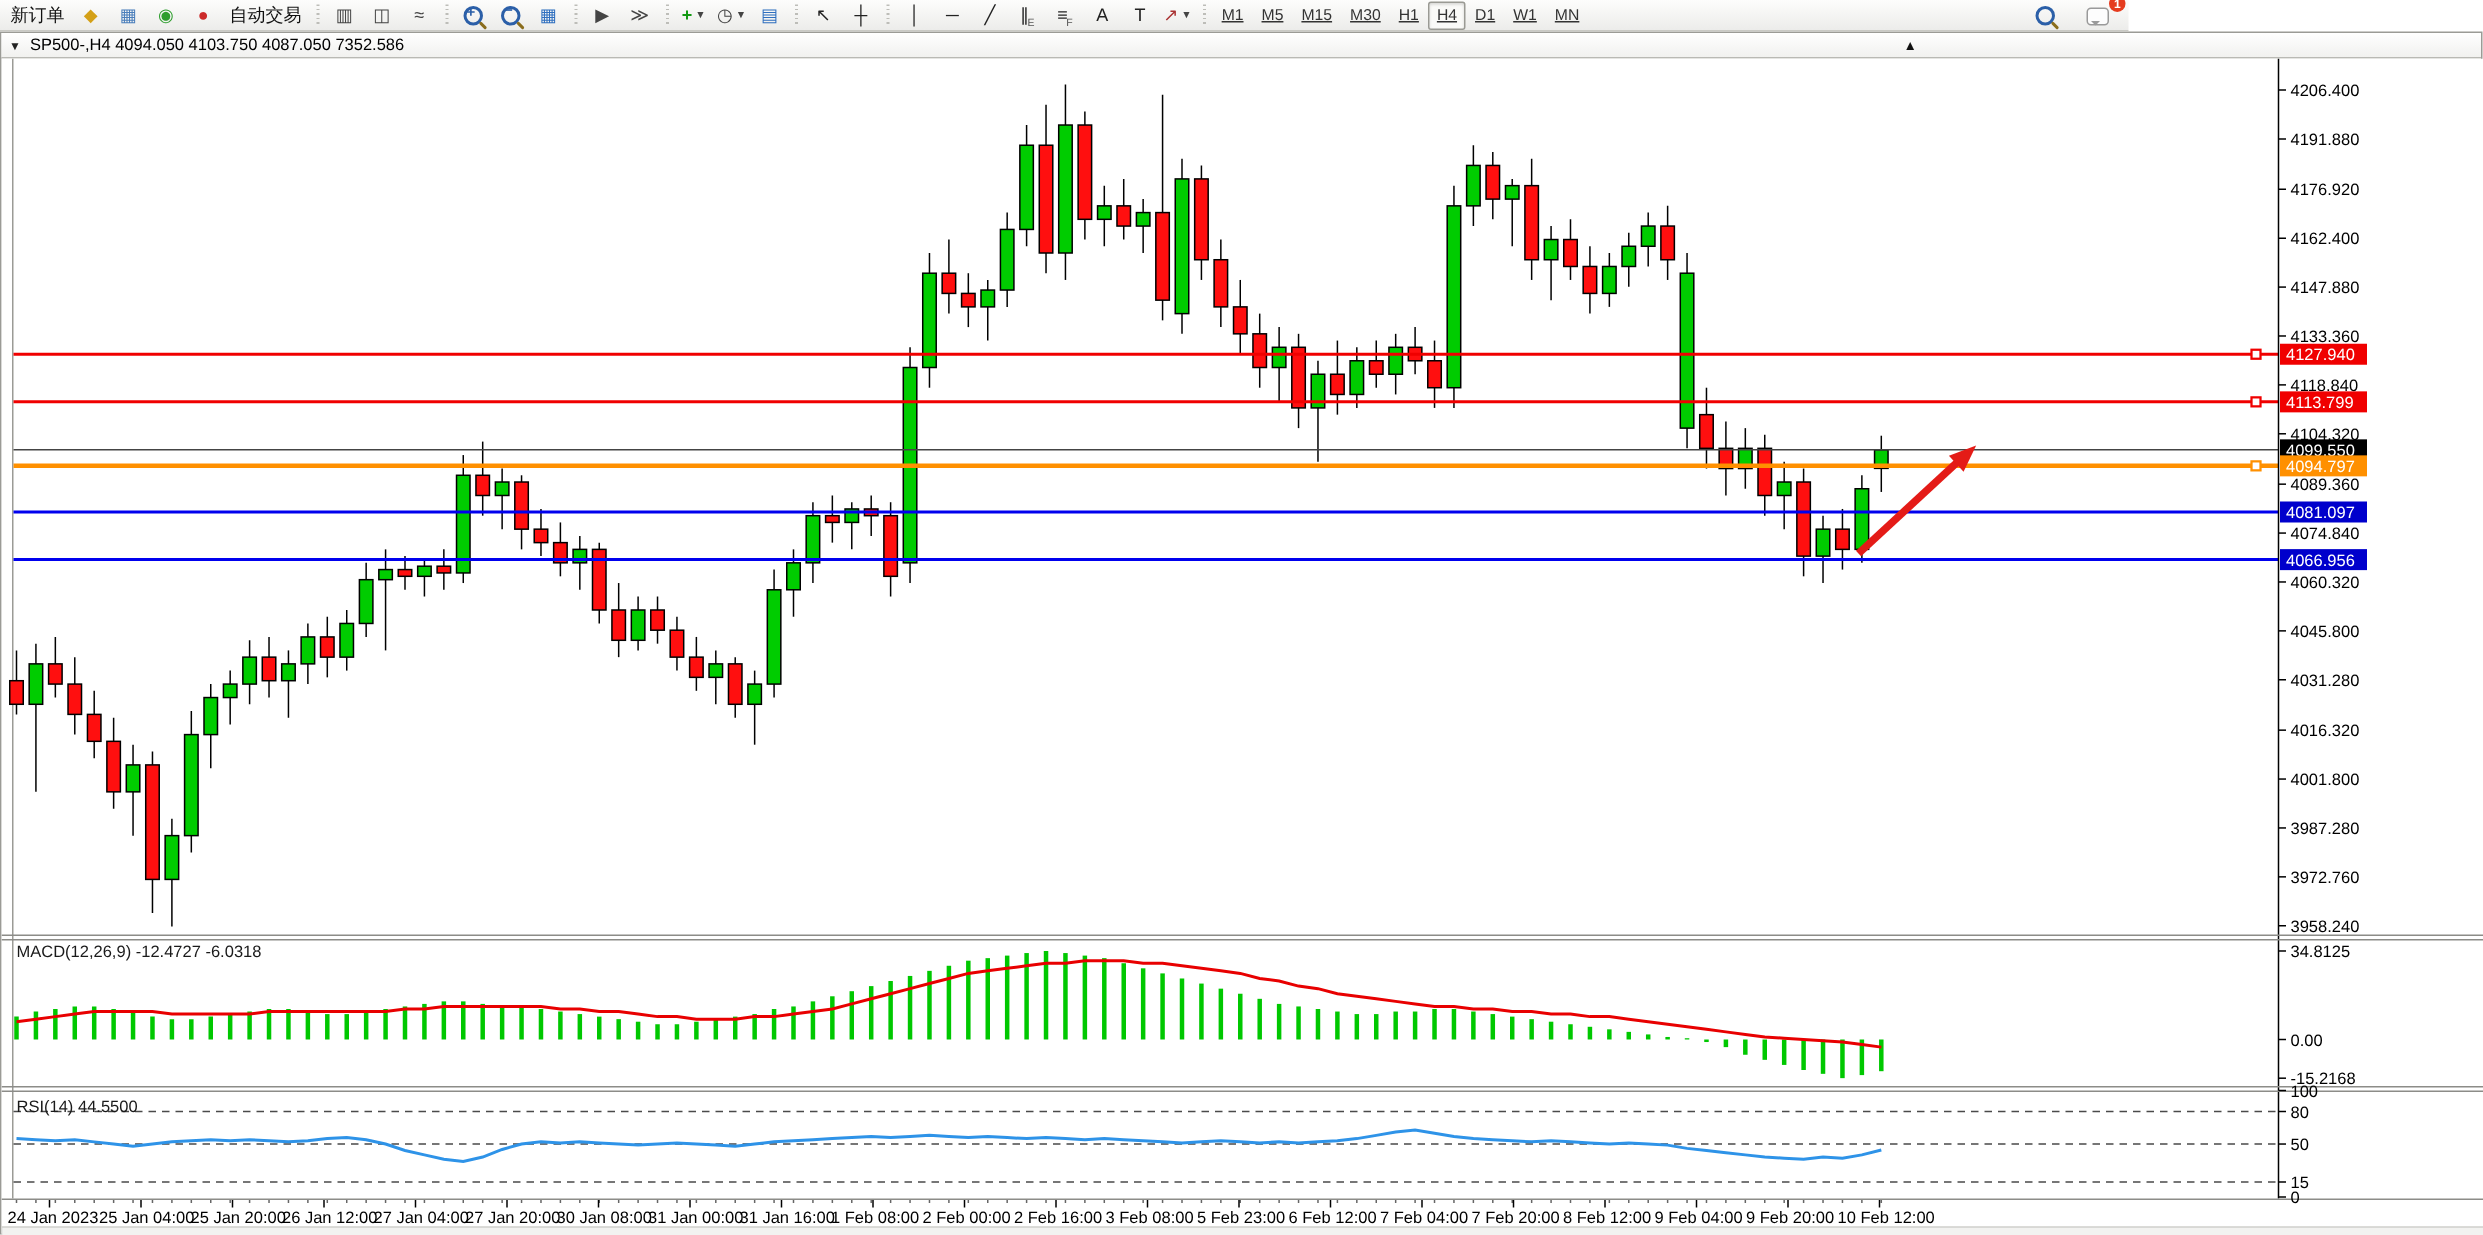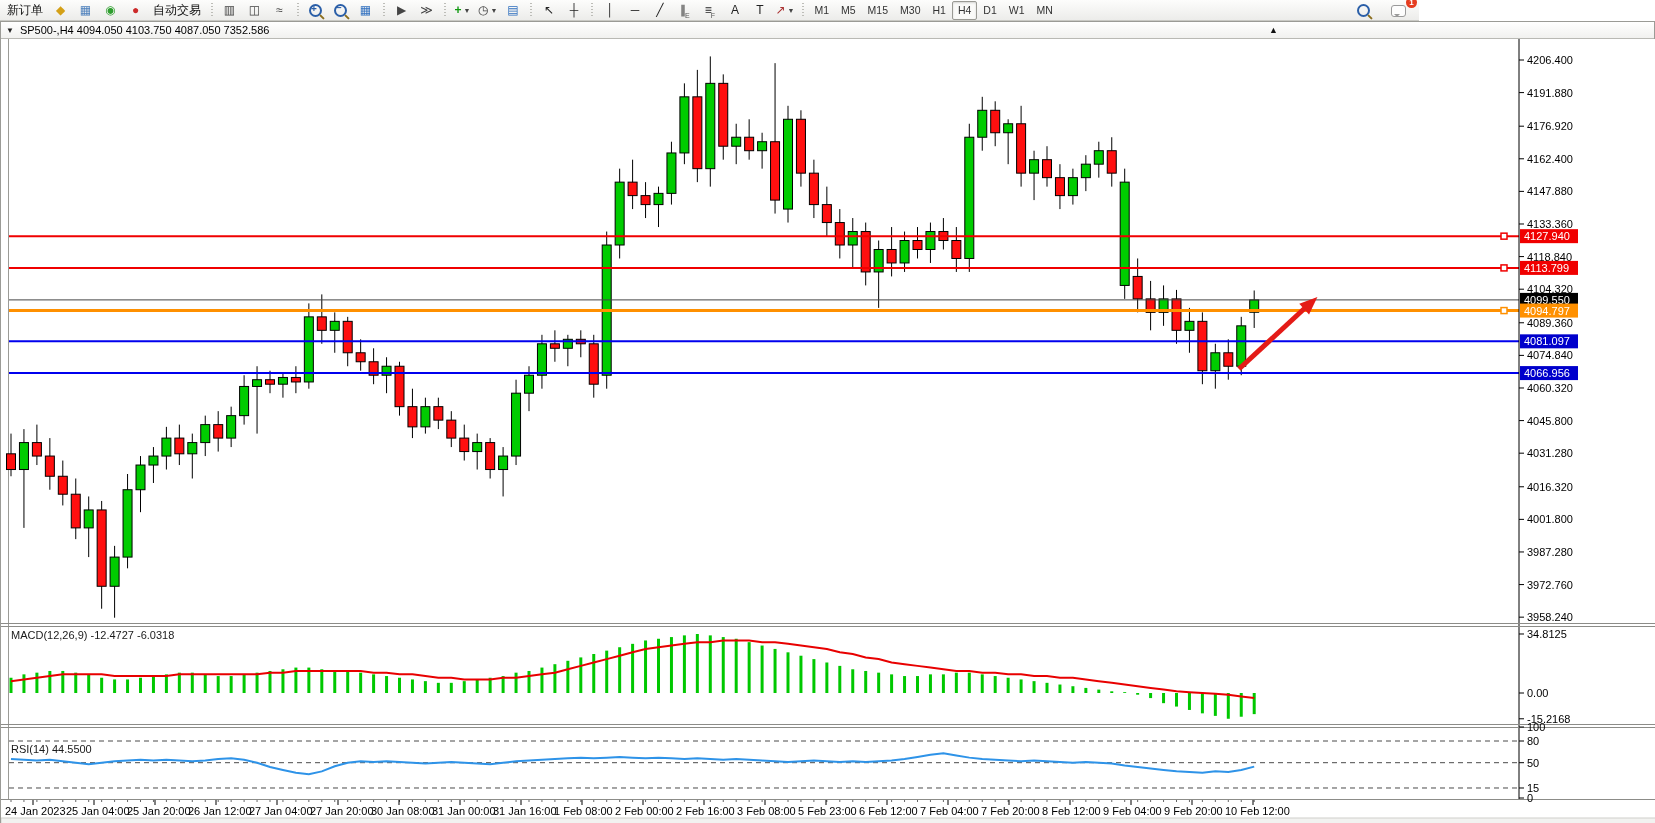--- a/index.html
+++ b/index.html
@@ -10,21 +10,21 @@
     display:flex;align-items:center;padding:0 2px;box-sizing:border-box;z-index:5;}
   .grip{width:5px;height:15px;margin:0 3px;
     background-image:repeating-linear-gradient(#bdbdb8 0 1px,transparent 1px 3px);
     background-size:2px 100%;background-repeat:no-repeat;background-position:center;}
   .tbi{height:18px;min-width:19px;padding:0 2px;display:flex;align-items:center;justify-content:center;
     font-size:12px;color:#333;position:relative;cursor:default;border:1px solid transparent;border-radius:2px;}
   .tbi .glyph{line-height:1;}
   .tbi .sub{font-size:7px;margin-left:-1px;align-self:flex-end;color:#555;}
   .tbi.textbtn{font-size:12px;padding:0 4px;color:#111;}
   .caret{font-size:7px;color:#444;margin-left:2px;}
-  .tf{font-size:10.5px;color:#333;padding:2px 5px;height:13px;line-height:13px;border:1px solid transparent;border-radius:2px;}
+  .tf{font-size:10.5px;color:#333;padding:2px 5px;height:13px;line-height:13px;border:1px solid transparent;border-radius:2px;text-decoration:underline;}
   .tf.active{background:#fafaf8;border:1px solid #9a9a94;box-shadow:inset 0 1px 2px rgba(0,0,0,.15);}
   .toolbar-right{position:absolute;right:8px;top:0;height:21px;display:flex;align-items:center;gap:10px;}
   .mag{width:9px;height:9px;border:2px solid #2b5fa8;border-radius:50%;position:relative;}
   .mag::after{content:'';position:absolute;width:6px;height:2px;background:#8a6d1d;border-radius:1px;
     transform:rotate(45deg);right:-5px;bottom:-3px;}
   .mag.plus::before,.mag.minus::before{content:'+';position:absolute;left:0px;top:-3px;font-size:10px;font-weight:bold;color:#2b5fa8;}
   .mag.minus::before{content:'−';top:-4px;}
   .bubble{width:13px;height:10px;border:1px solid #9a9a9a;border-radius:3px;background:#fdfdfd;position:relative;}
   .bubble::after{content:'';position:absolute;left:2px;bottom:-4px;border:3px solid transparent;border-top-color:#9a9a9a;}
   .badge{position:absolute;right:-7px;top:-5px;background:#e53c1f;color:#fff;font-size:8px;font-weight:bold;
@@ -33,21 +33,21 @@
   .chartwin{position:absolute;left:0;top:21px;width:1655px;height:802px;box-sizing:border-box;
     border:1px solid #9b9b96;background:#fff;}
   .titlebar{position:absolute;left:0;top:0;width:100%;height:17px;box-sizing:border-box;
     background:linear-gradient(#ffffff,#f1f1ef);border-bottom:1px solid #b9b9b4;
     display:flex;align-items:center;font-size:11px;color:#000;padding-left:5px;gap:6px;}
   .collapse{font-size:8px;color:#222;}
   .expand-arrow{position:absolute;left:1268px;top:3px;font-size:9px;color:#111;}
   svg#chartsvg{position:absolute;left:0;top:17px;}
   .indlabel{position:absolute;font-size:11px;color:#1a1a1a;z-index:3;}
   #macdlabel{left:10px;top:607px;}
-  #rsilabel{left:10px;top:710px;margin-top:11px;}
+  #rsilabel{left:10px;top:710px;}
 </style>
 </head>
 <body>
 
 <div class="toolbar" id="toolbar">
     <div class="tbi textbtn">新订单</div>
     <div class="tbi">
       <span class="glyph" style="color: rgb(212, 160, 23);">◆</span>
     </div>
     <div class="tbi">

